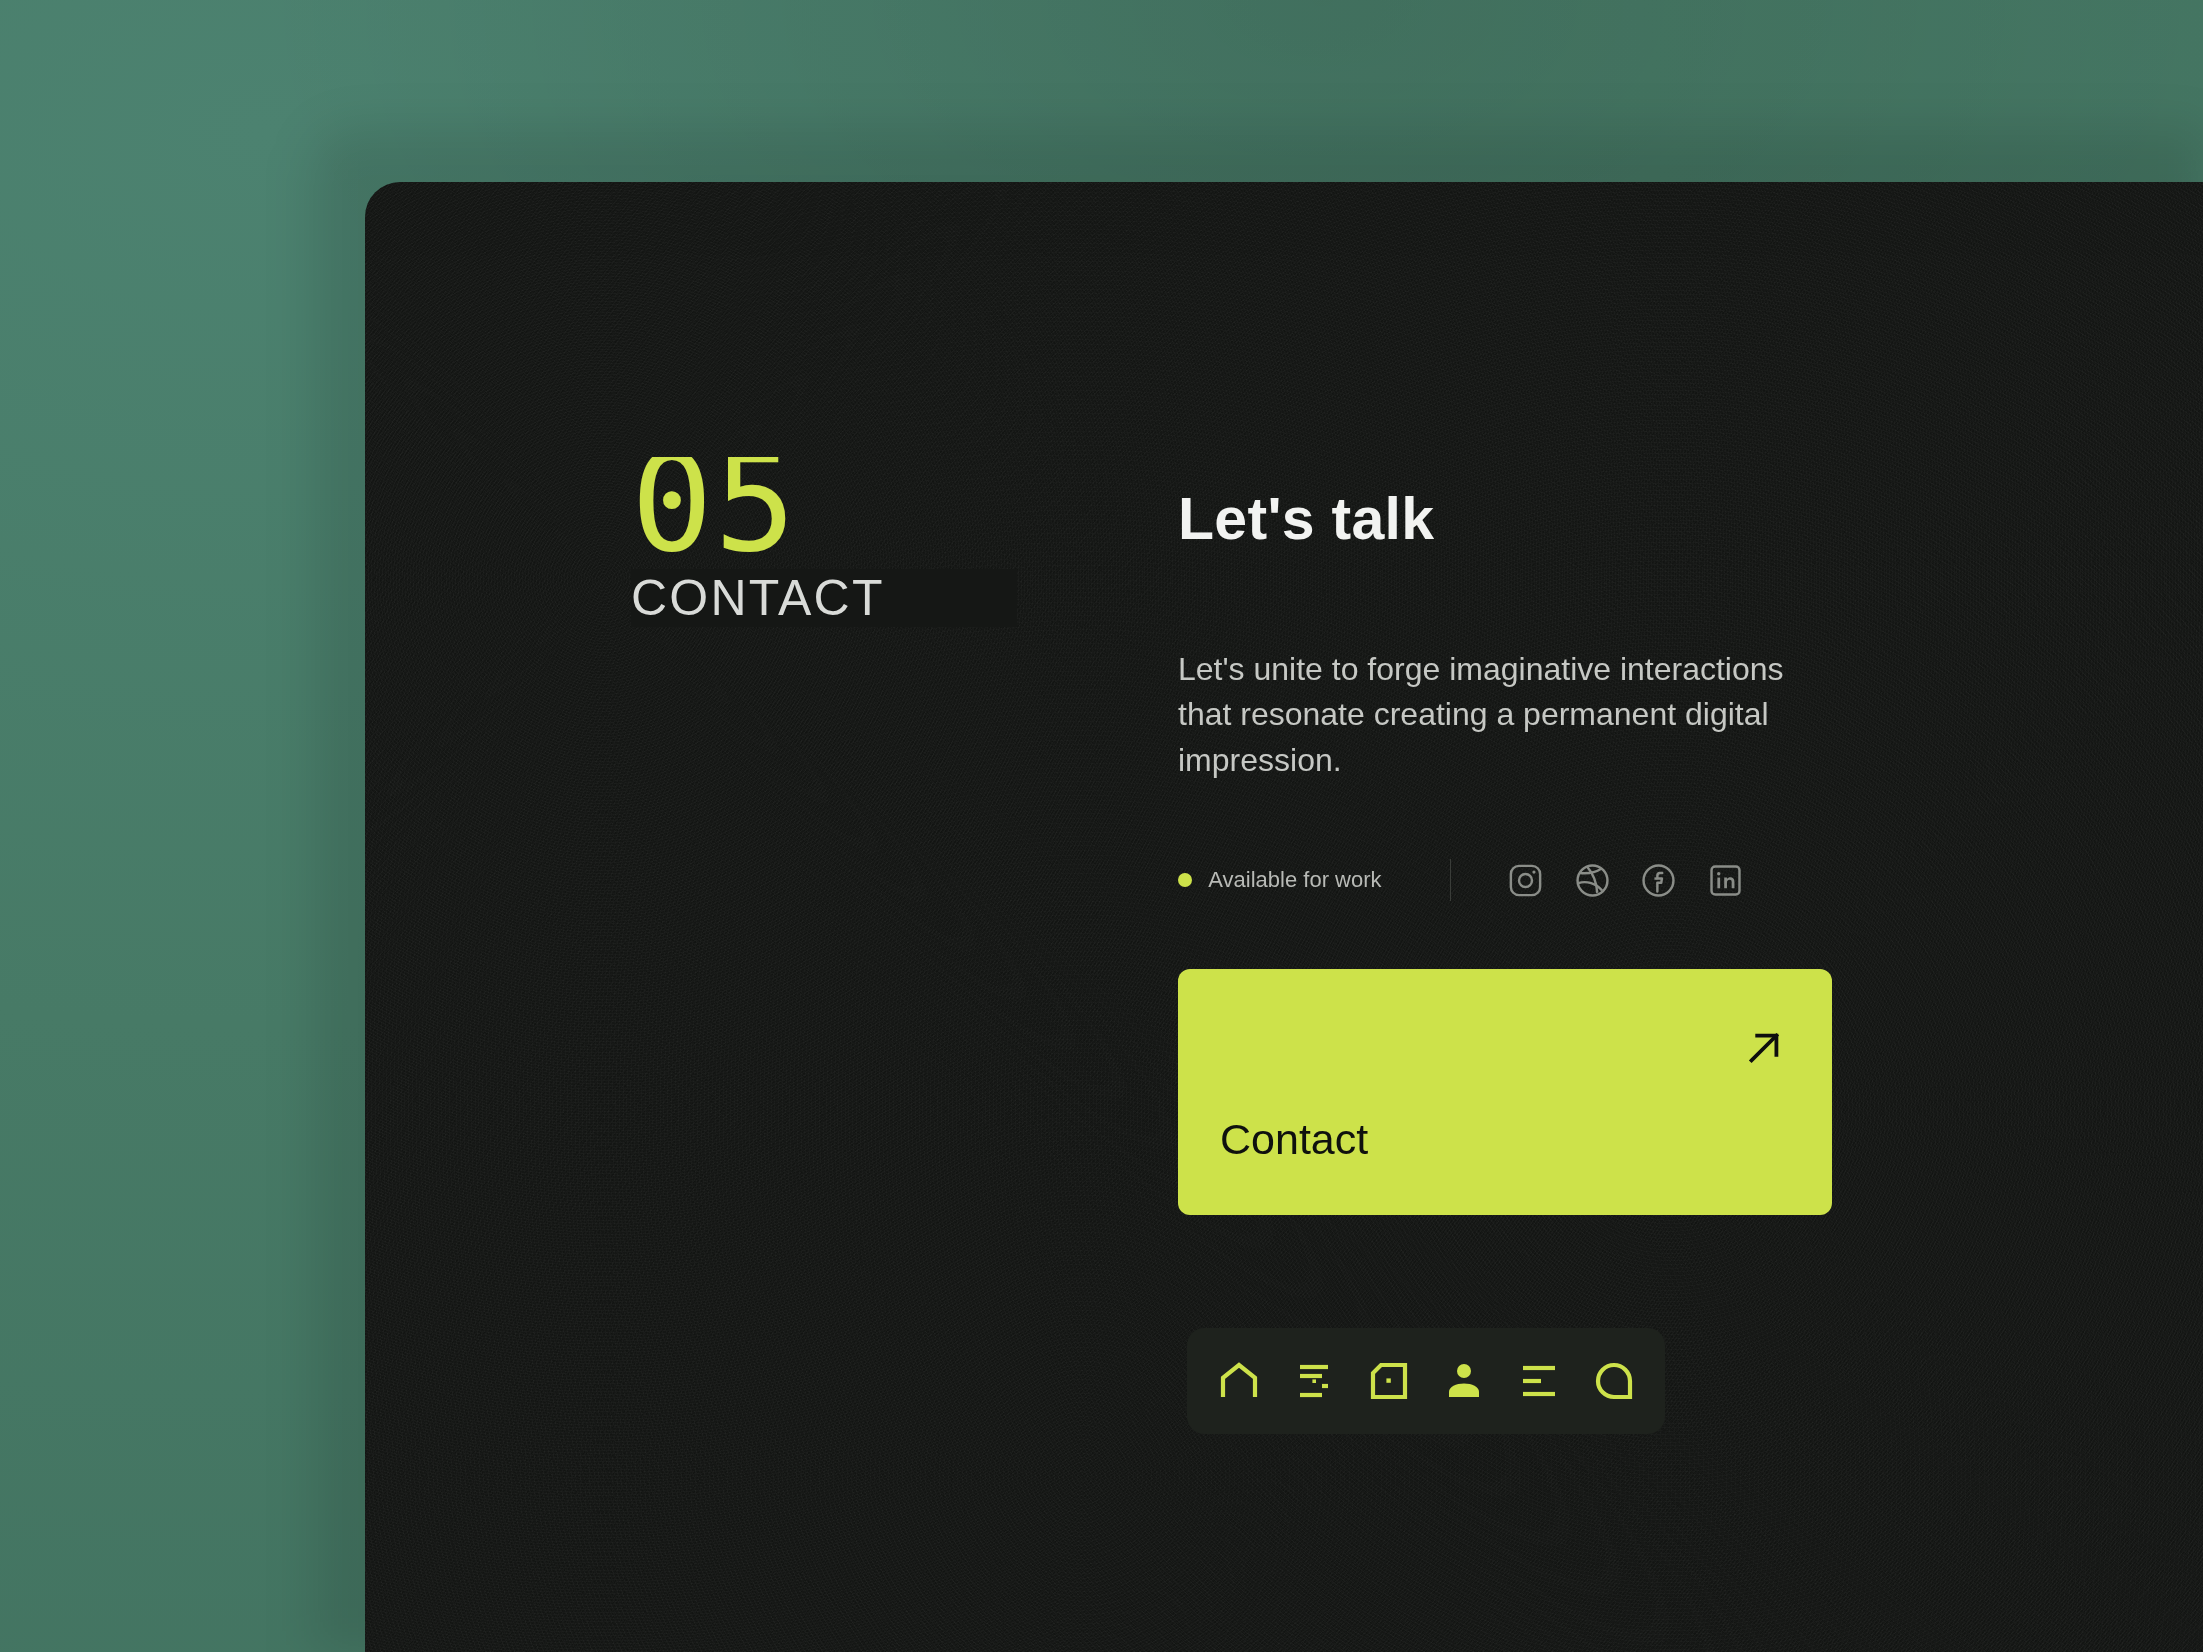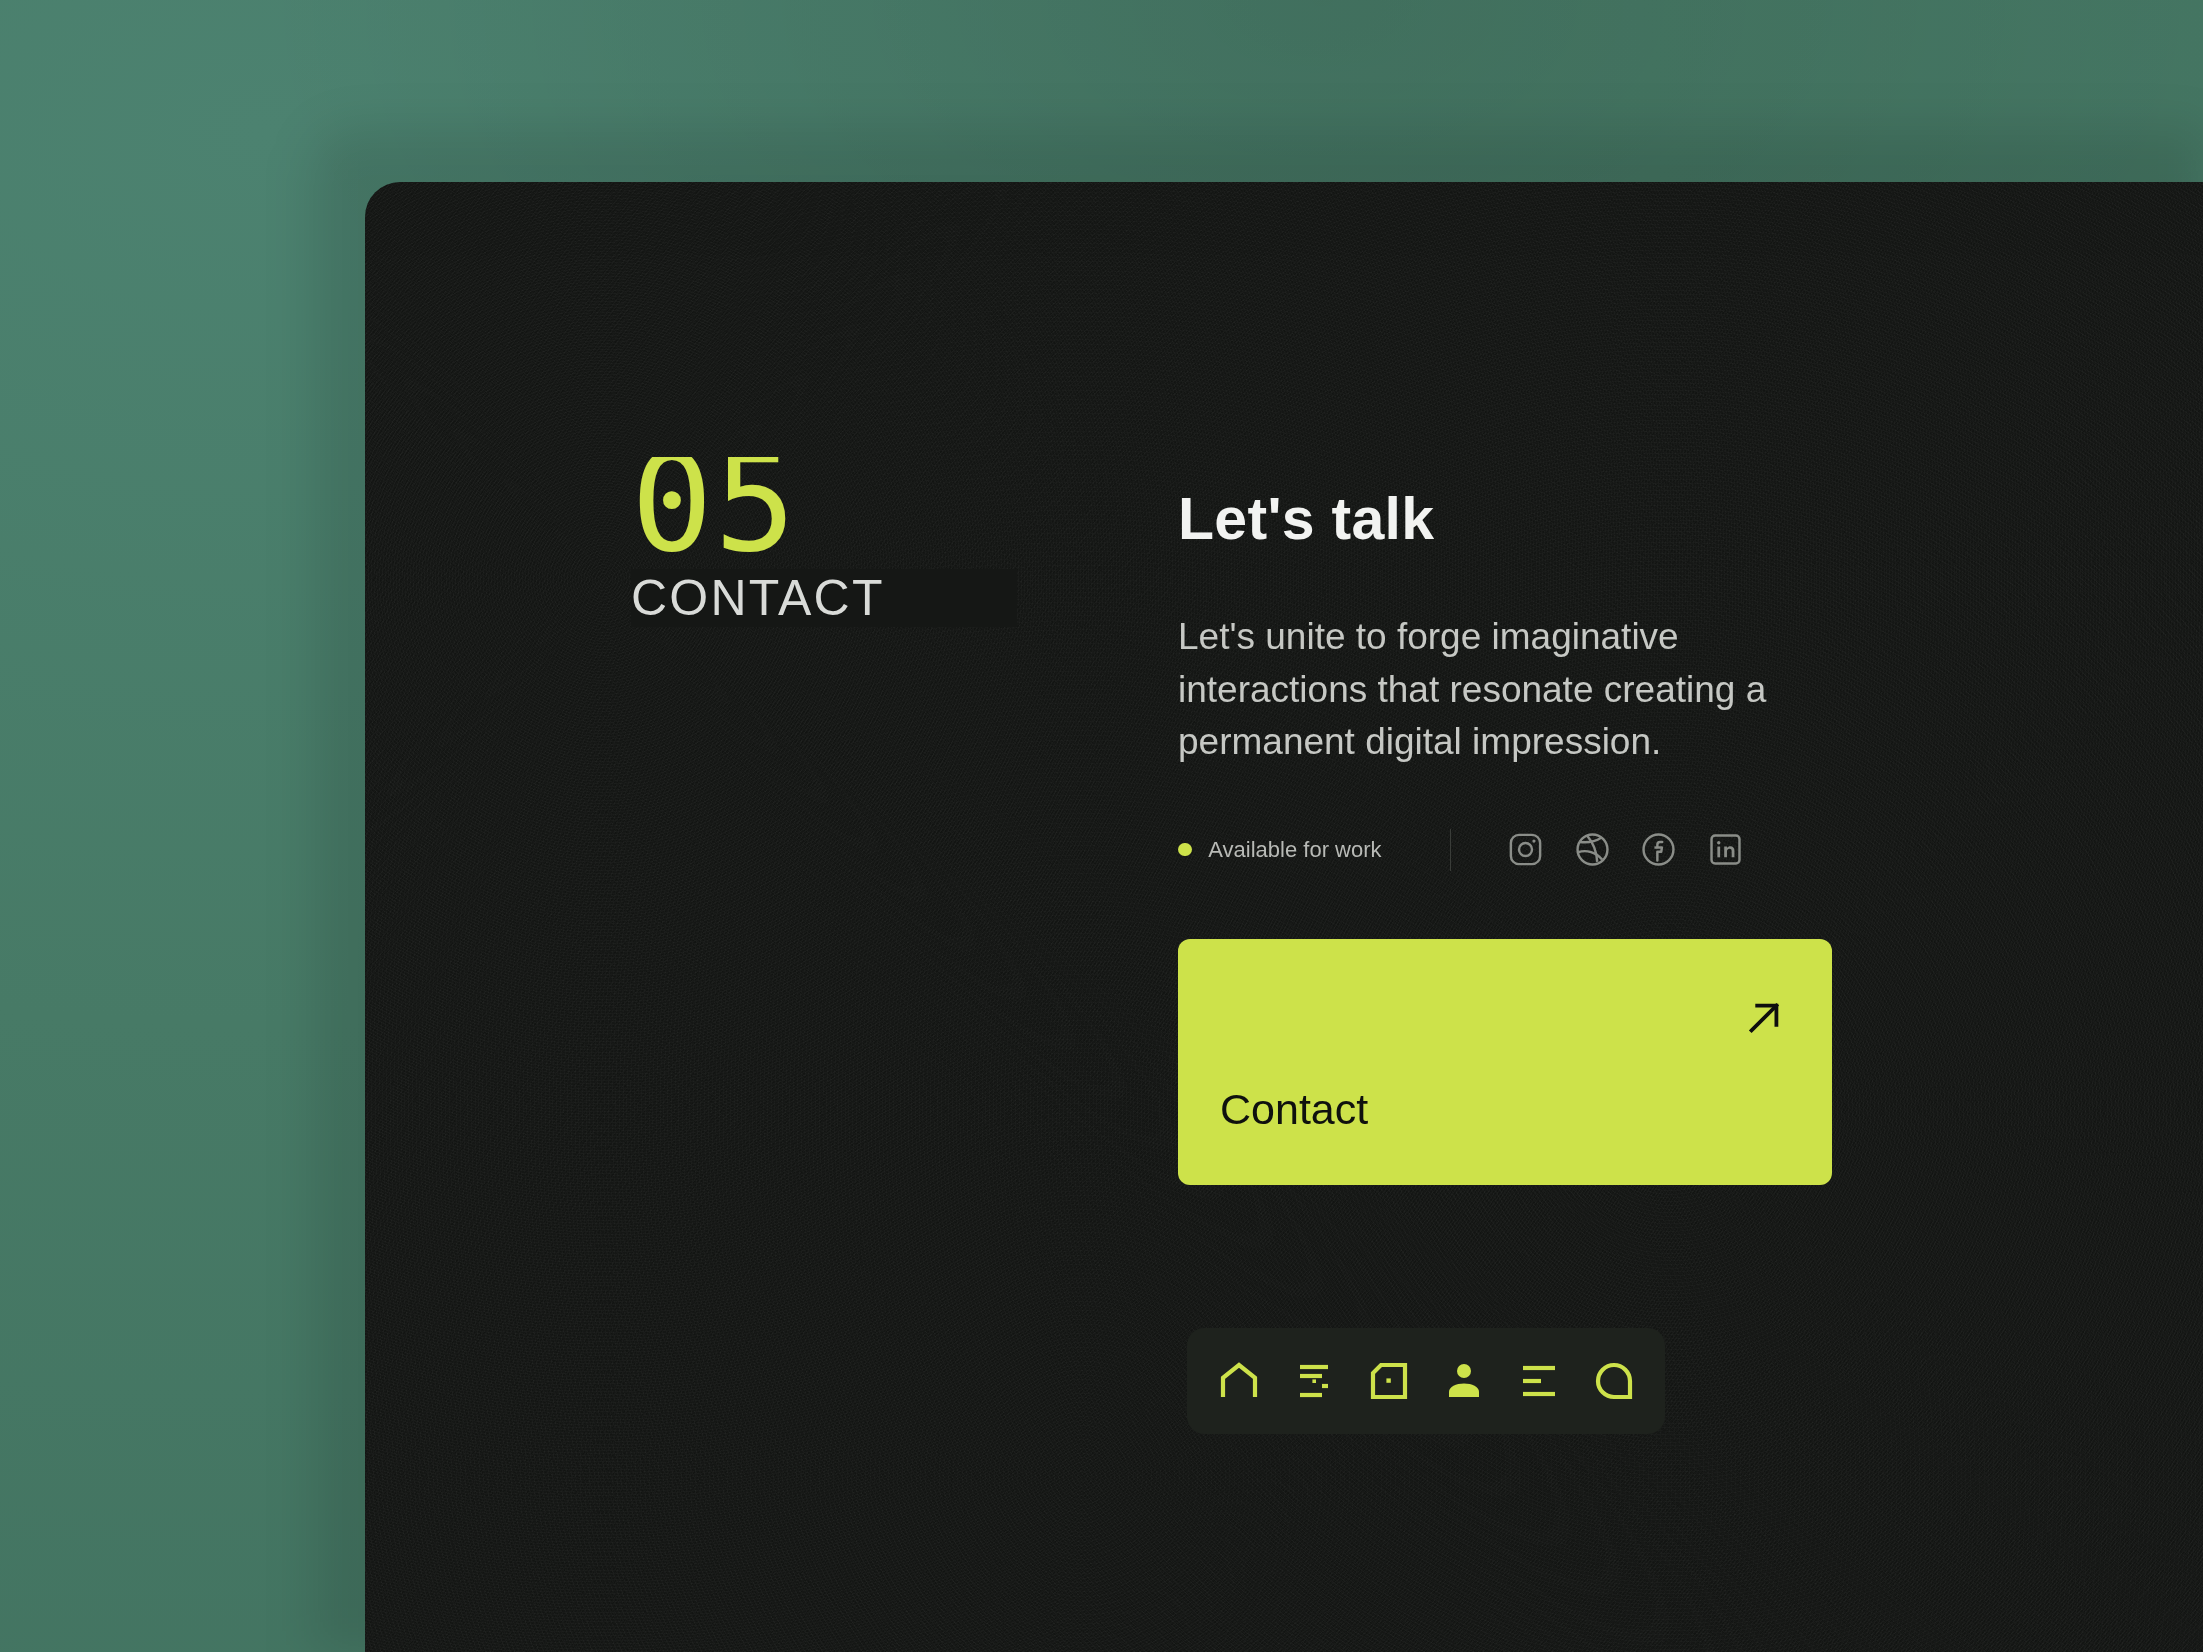--- a/index.html
+++ b/index.html
@@ -85,29 +85,29 @@
 
   
   #content{
     position:absolute; left:813px; top:303px; width:698px;
   }
   #headline{
     font-size:59px; font-weight:700; color:#f2f3f1;
     letter-spacing:.005em;
   }
   #subcopy{
-    margin-top:58px;
-    font-size:37px; line-height:1.42; font-weight:400;
+    margin-top:94px;
+    font-size:32px; line-height:1.42; font-weight:400;
     color:#c6c8c4;
     max-width:652px;
   }
 
   
   #meta-row{
-    margin-top:60px;
+    margin-top:76px;
     display:flex; align-items:center; height:42px;
   }
   #availability{ display:flex; align-items:center; gap:16.5px; }
   #availability-dot{
     width:13.8px; height:13.8px; border-radius:50%;
     background:#cde24a; flex:0 0 auto;
   }
   #availability-label{
     font-size:22px; color:#b8bab6; font-weight:400;
   }

